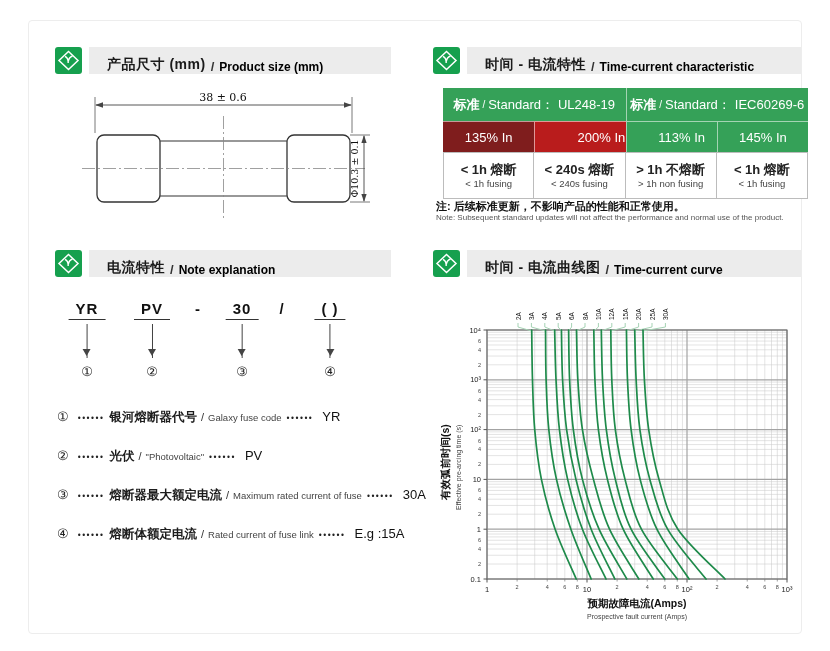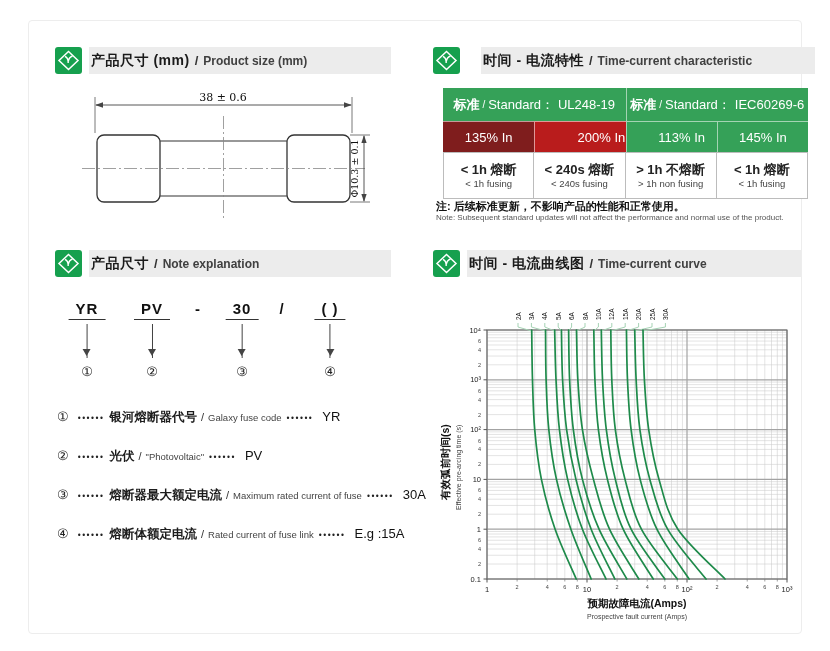--- a/index.html
+++ b/index.html
@@ -6,25 +6,25 @@
   body{
     width:830px;height:651px;position:relative;background:#ffffff;
     font-family:"Liberation Sans",sans-serif;color:#222;overflow:hidden;
   }
   .page-frame{position:absolute;left:28px;top:20px;width:772px;height:612px;
     border:1px solid #ededed;border-radius:4px;}
 
   
   .sec-head{position:absolute;display:flex;align-items:center;height:27px;}
   .sec-head .logo{width:27px;height:27px;flex:0 0 27px;margin-right:7px;display:block;}
-  .sec-head .bar{background:#ececec;height:27px;display:flex;align-items:center;
-    padding-left:2px;box-sizing:border-box;}
+  .sec-head .bar{background:#ececec;height:27px;display:flex;align-items:flex-end;
+    padding-left:18px;box-sizing:border-box;}
   .sec-head .zh{font-size:14px;font-weight:bold;color:#1a1a1a;letter-spacing:.5px;}
   .sec-head .sep{font-size:13px;color:#333;margin:0 5px;font-weight:bold;}
-  .sec-head .en{font-size:12px;color:#404040;font-weight:bold;}
+  .sec-head .en{font-size:12px;color:#000000;font-weight:bold;}
 
   
   .tc-table{position:absolute;left:443px;top:88px;width:365px;font-size:13px;}
   .tc-row{display:grid;}
   .tc-std{grid-template-columns:1fr 1fr;}
   .tc-4{grid-template-columns:1fr 1fr 1fr 1fr;}
   .tc-cell{display:flex;align-items:center;justify-content:center;text-align:center;}
   .std-cell{height:33px;color:#fff;border-left:1px solid rgba(255,255,255,.55);}
   .std-cell:first-child{border-left:none;}
   .std-cell .szh{font-size:13px;font-weight:bold;}
@@ -108,21 +108,21 @@
 
   <line x1="22" y1="80.5" x2="305" y2="80.5" stroke="#888" stroke-width="0.8" stroke-dasharray="13 3 2 3"></line>
   <line x1="163.5" y1="28" x2="163.5" y2="130" stroke="#888" stroke-width="0.8" stroke-dasharray="13 3 2 3"></line>
 
   <line x1="290" y1="47" x2="310" y2="47" stroke="#555" stroke-width="0.8"></line>
   <line x1="290" y1="114" x2="310" y2="114" stroke="#555" stroke-width="0.8"></line>
   <line x1="304" y1="48" x2="304" y2="113" stroke="#444" stroke-width="0.9" marker-start="url(#arrL)" marker-end="url(#arrR)"></line>
   <text x="298" y="80.5" text-anchor="middle" font-size="9.5" fill="#111" font-family="DejaVu Serif, serif" transform="rotate(-90 298 80.5)">Φ10.3 ± 0.1</text>
 </svg>
 
-<div class="sec-head" style="left:433px;top:47px;gap:14px;">
+<div class="sec-head" style="left:433px;top:47px;">
   <svg class="logo" viewBox="0 0 27 27">
     <rect x="0" y="0" width="27" height="27" rx="3" fill="#16a04e"></rect>
     <path d="M13.5 4.5 L23 13.5 L13.5 22.5 L4 13.5 Z" fill="none" stroke="#fff" stroke-width="1.5"></path>
     <path d="M10 9.5 C13 10.5 13.3 13 13.2 16 M17.5 9 C14.5 10 13.6 12 13.3 14.5" fill="none" stroke="#fff" stroke-width="1.4"></path>
   </svg>
   <span class="bar" style="width:334px;">
     <span class="zh">时间 - 电流特性</span>
     <span class="sep">/</span>
     <span class="en">Time-current characteristic</span>
   </span>
@@ -174,21 +174,21 @@
   <div class="nen">Note: Subsequent standard updates will not affect the performance and normal use of the product.</div>
 </div>
 
 <div class="sec-head" style="left:55px;top:250px;">
   <svg class="logo" viewBox="0 0 27 27">
     <rect x="0" y="0" width="27" height="27" rx="3" fill="#16a04e"></rect>
     <path d="M13.5 4.5 L23 13.5 L13.5 22.5 L4 13.5 Z" fill="none" stroke="#fff" stroke-width="1.5"></path>
     <path d="M10 9.5 C13 10.5 13.3 13 13.2 16 M17.5 9 C14.5 10 13.6 12 13.3 14.5" fill="none" stroke="#fff" stroke-width="1.4"></path>
   </svg>
   <span class="bar" style="width:302px;">
-    <span class="zh">产品尺寸</span>
+    <span class="zh">电流特性</span>
     <span class="sep">/</span>
     <span class="en">Note explanation</span>
   </span>
 </div>
 
 <div class="model-code">
   <div class="mx-part u" style="left:29px;">
     <span class="code">YR</span>
     <div class="mx-arrow"></div>
     <div class="mx-num">①</div>

